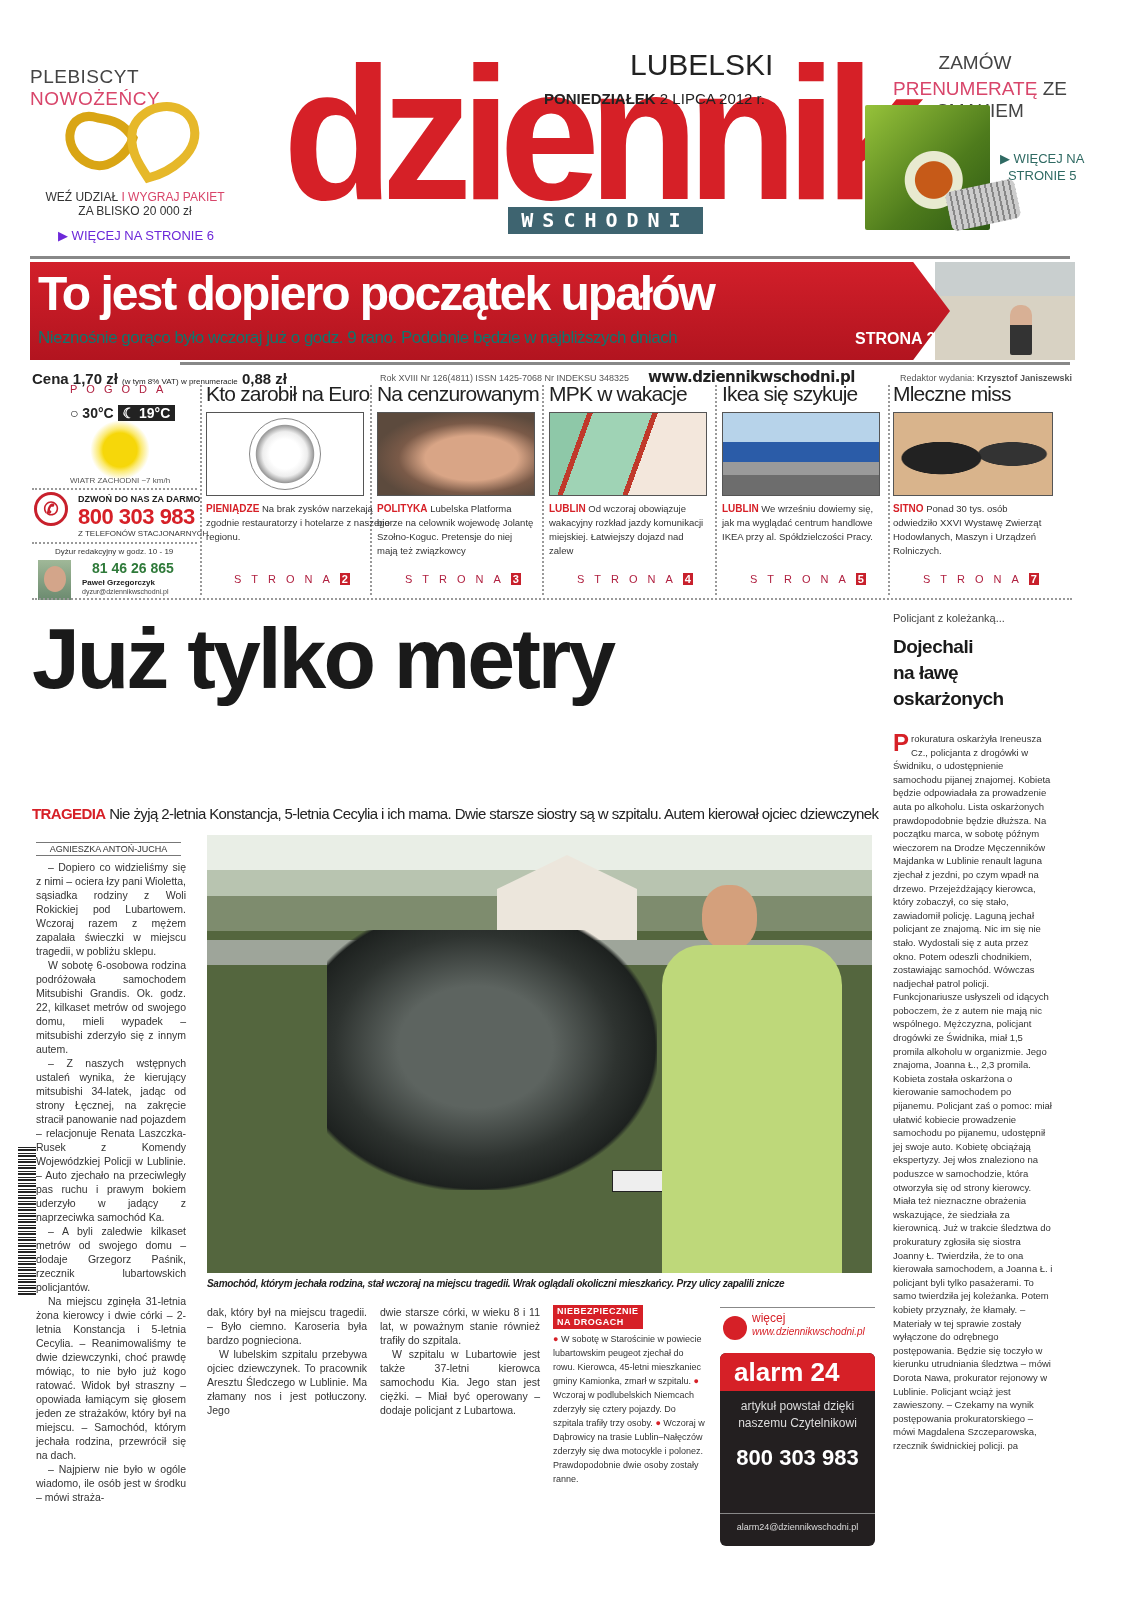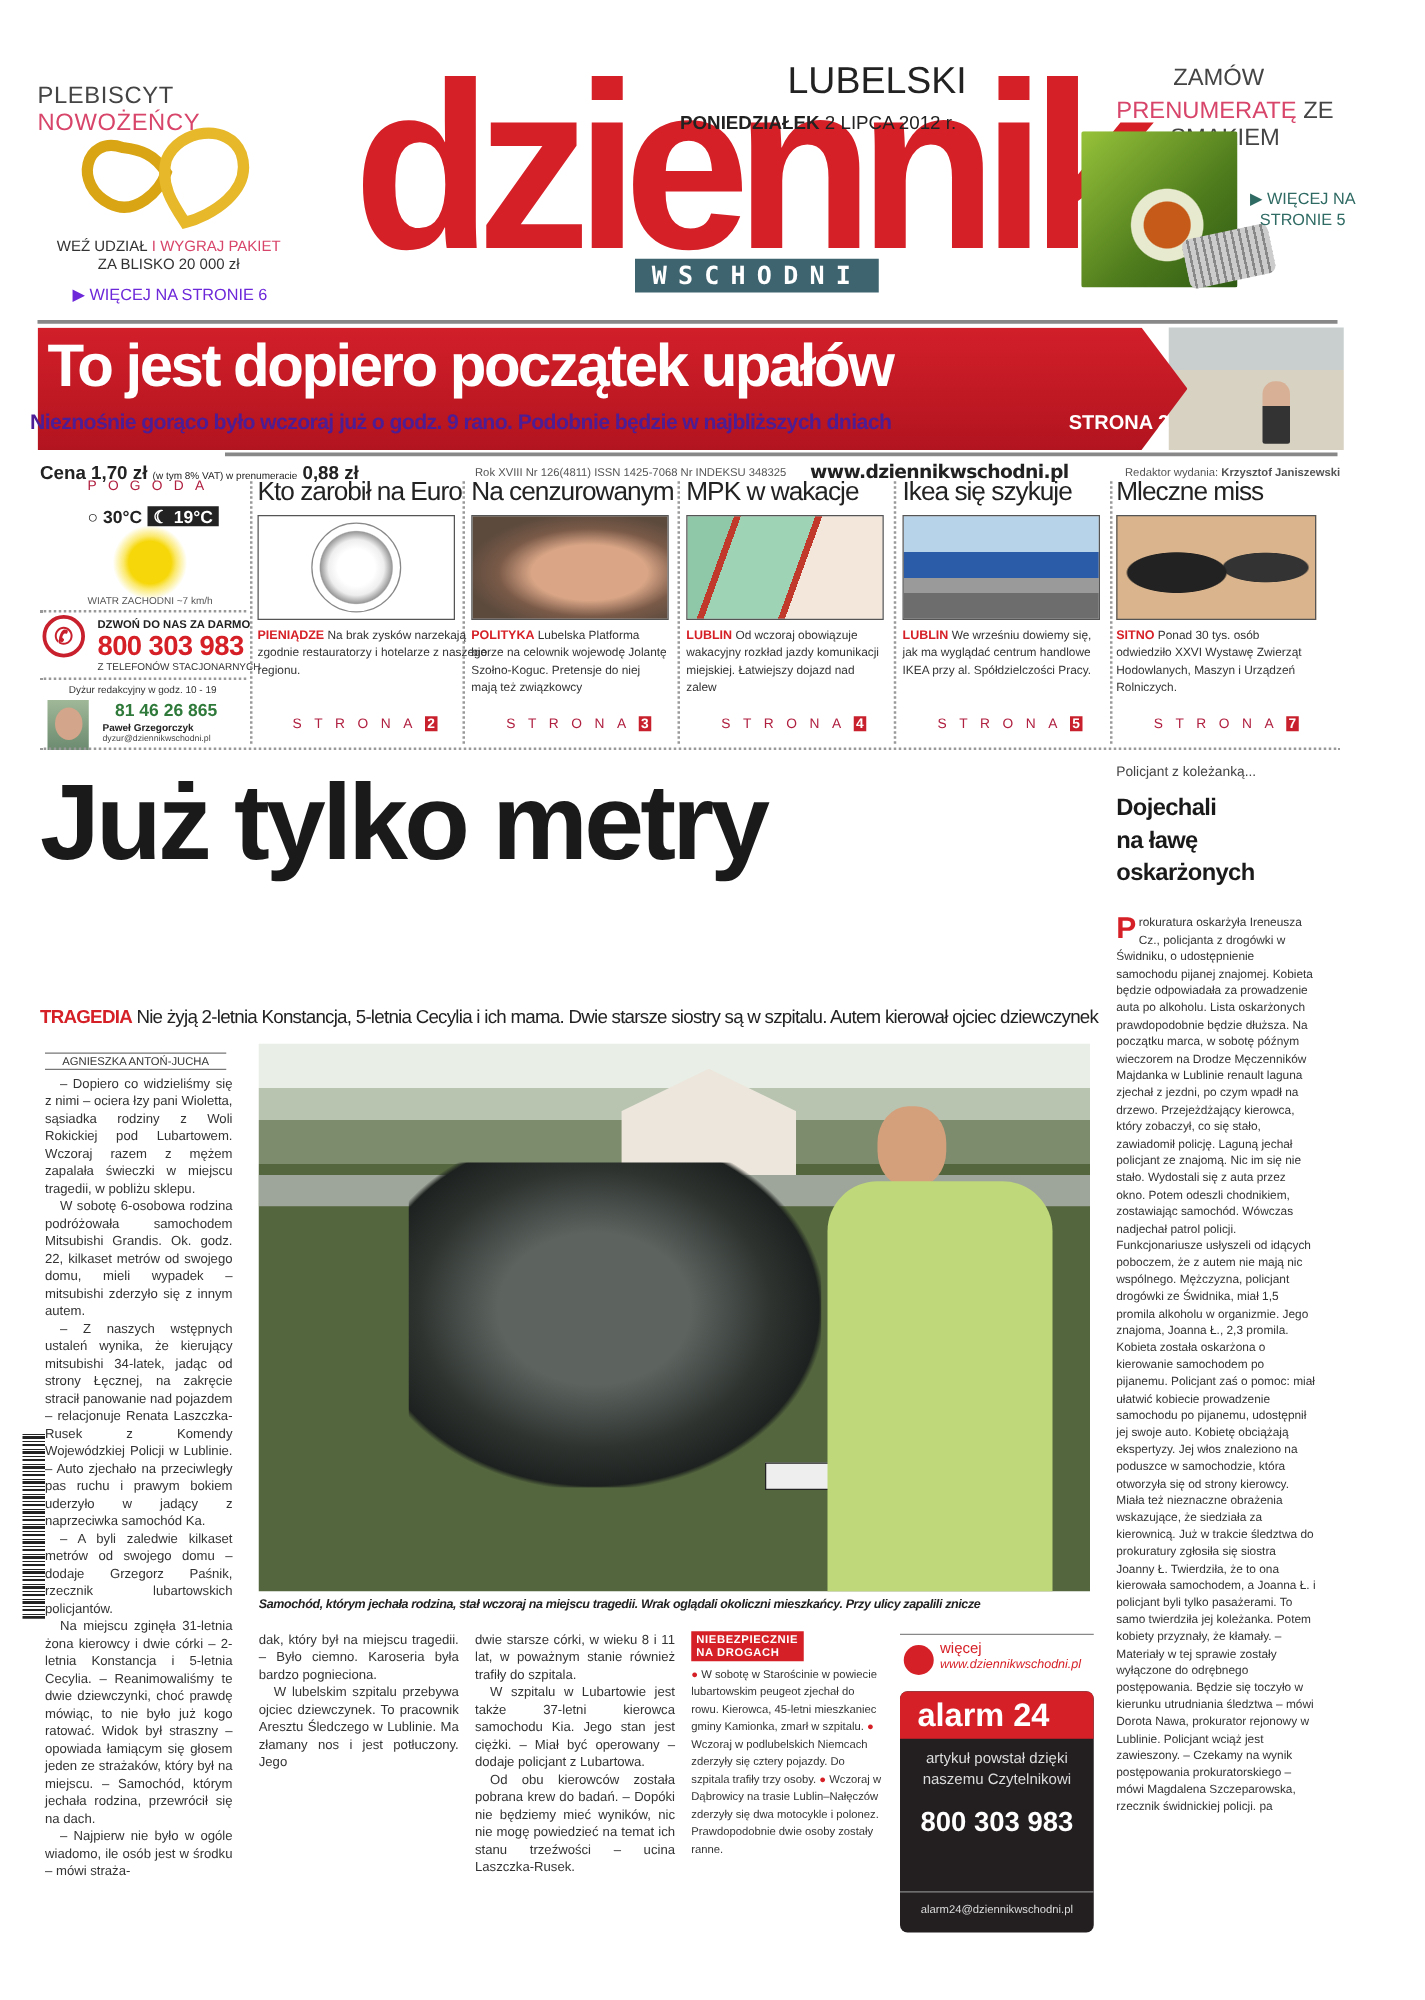--- a/index.html
+++ b/index.html
@@ -24,21 +24,21 @@
   .prenum { left: 850px; top: 78px; width: 260px; text-align: center; font-size: 19px; color: #444; }
   .prenum .pink { color: #d8456a; }
   .tea-img { left: 865px; top: 105px; width: 125px; height: 125px; background: radial-gradient(circle at 55% 60%, #c65a18 0 18%, #e8ead0 19% 28%, transparent 29%), linear-gradient(135deg, #96c23a, #4e7b1c 60%, #2e5a14); border-radius: 2px; }
   .newspaper { left: 948px; top: 185px; width: 70px; height: 40px; background: repeating-linear-gradient(90deg,#ccc 0 4px,#888 4px 6px); transform: rotate(-12deg); border-radius: 6px; }
   .tea-more { left: 1000px; top: 150px; font-size: 13px; color: #2f6a63; line-height: 17px; text-align: center; }
 
   
   .rule-top { left: 30px; top: 256px; width: 1040px; height: 3px; background: #888; }
   .banner { left: 30px; top: 262px; width: 920px; height: 98px; background: linear-gradient(#d21f2a, #b2141f); clip-path: polygon(0 0, 96% 0, 100% 50%, 96% 100%, 0 100%); }
   .banner-title { left: 38px; top: 266px; font-size: 48px; font-weight: bold; color: #fff; letter-spacing: -2px; }
-  .banner-sub { left: 24px; top: 328px; font-size: 17px; font-weight: bold; color: #4c1d95; letter-spacing: -0.5px; }
+  .banner-sub { left: 38px; top: 328px; font-size: 17px; font-weight: normal; color: #0f766e; letter-spacing: -0.5px; }
   .banner-page { left: 855px; top: 330px; font-size: 16px; font-weight: bold; color: #fff; }
   .beach-img { left: 935px; top: 262px; width: 140px; height: 98px; background: linear-gradient(#c9cfcf 0 35%, #d8d2c3 35% 100%); }
   .beach-person { left: 1010px; top: 305px; width: 22px; height: 50px; background: linear-gradient(#d8b095 0 40%, #333 40%); border-radius: 10px 10px 2px 2px; }
 
   
   .rule-info { left: 180px; top: 362px; width: 890px; height: 3px; background: #888; }
   .price { left: 32px; top: 370px; font-size: 15px; font-weight: bold; color: #222; }
   .price small { font-size: 8px; font-weight: normal; }
   .issn { left: 380px; top: 373px; font-size: 9px; color: #555; }
   .site { left: 648px; top: 368px; font-size: 15px; font-weight: bold; color: #222; font-family: "DejaVu Sans", sans-serif; letter-spacing: -0.5px; }
@@ -258,21 +258,20 @@
 </div>
 <div class="abs caption">Samochód, którym jechała rodzina, stał wczoraj na miejscu tragedii. Wrak oglądali okoliczni mieszkańcy. Przy ulicy zapalili znicze</div>
 
 <div class="abs body-col" style="left:207px;top:1305px;width:160px;">
   <p style="text-indent:0">dak, który był na miejscu tragedii. – Było ciemno. Karoseria była bardzo pognieciona.</p>
   <p>W lubelskim szpitalu przebywa ojciec dziewczynek. To pracownik Aresztu Śledczego w Lublinie. Ma złamany nos i jest potłuczony. Jego</p>
 </div>
 <div class="abs body-col" style="left:380px;top:1305px;width:160px;">
   <p style="text-indent:0">dwie starsze córki, w wieku 8 i 11 lat, w poważnym stanie również trafiły do szpitala.</p>
   <p>W szpitalu w Lubartowie jest także 37-letni kierowca samochodu Kia. Jego stan jest ciężki. – Miał być operowany – dodaje policjant z Lubartowa.</p>
-  <p>Od obu kierowców została pobrana krew do badań. – Dopóki nie będziemy mieć wyników, nic nie mogę powiedzieć na temat ich stanu trzeźwości – ucina Laszczka-Rusek.</p>
 </div>
 
 <div class="abs warn-box">
   <div>NIEBEZPIECZNIE</div>
     <div>NA DROGACH</div>
 </div>
 <div class="abs warn-text">
   <span class="dot">●</span> <span>W sobotę w Starościnie w powiecie lubartowskim peugeot zjechał do rowu. Kierowca, 45-letni mieszkaniec gminy Kamionka, zmarł w szpitalu.</span>
   <span class="dot">●</span> <span>Wczoraj w podlubelskich Niemcach zderzyły się cztery pojazdy. Do szpitala trafiły trzy osoby.</span>
   <span class="dot">●</span> <span>Wczoraj w Dąbrowicy na trasie Lublin–Nałęczów zderzyły się dwa motocykle i polonez. Prawdopodobnie dwie osoby zostały ranne.</span>

